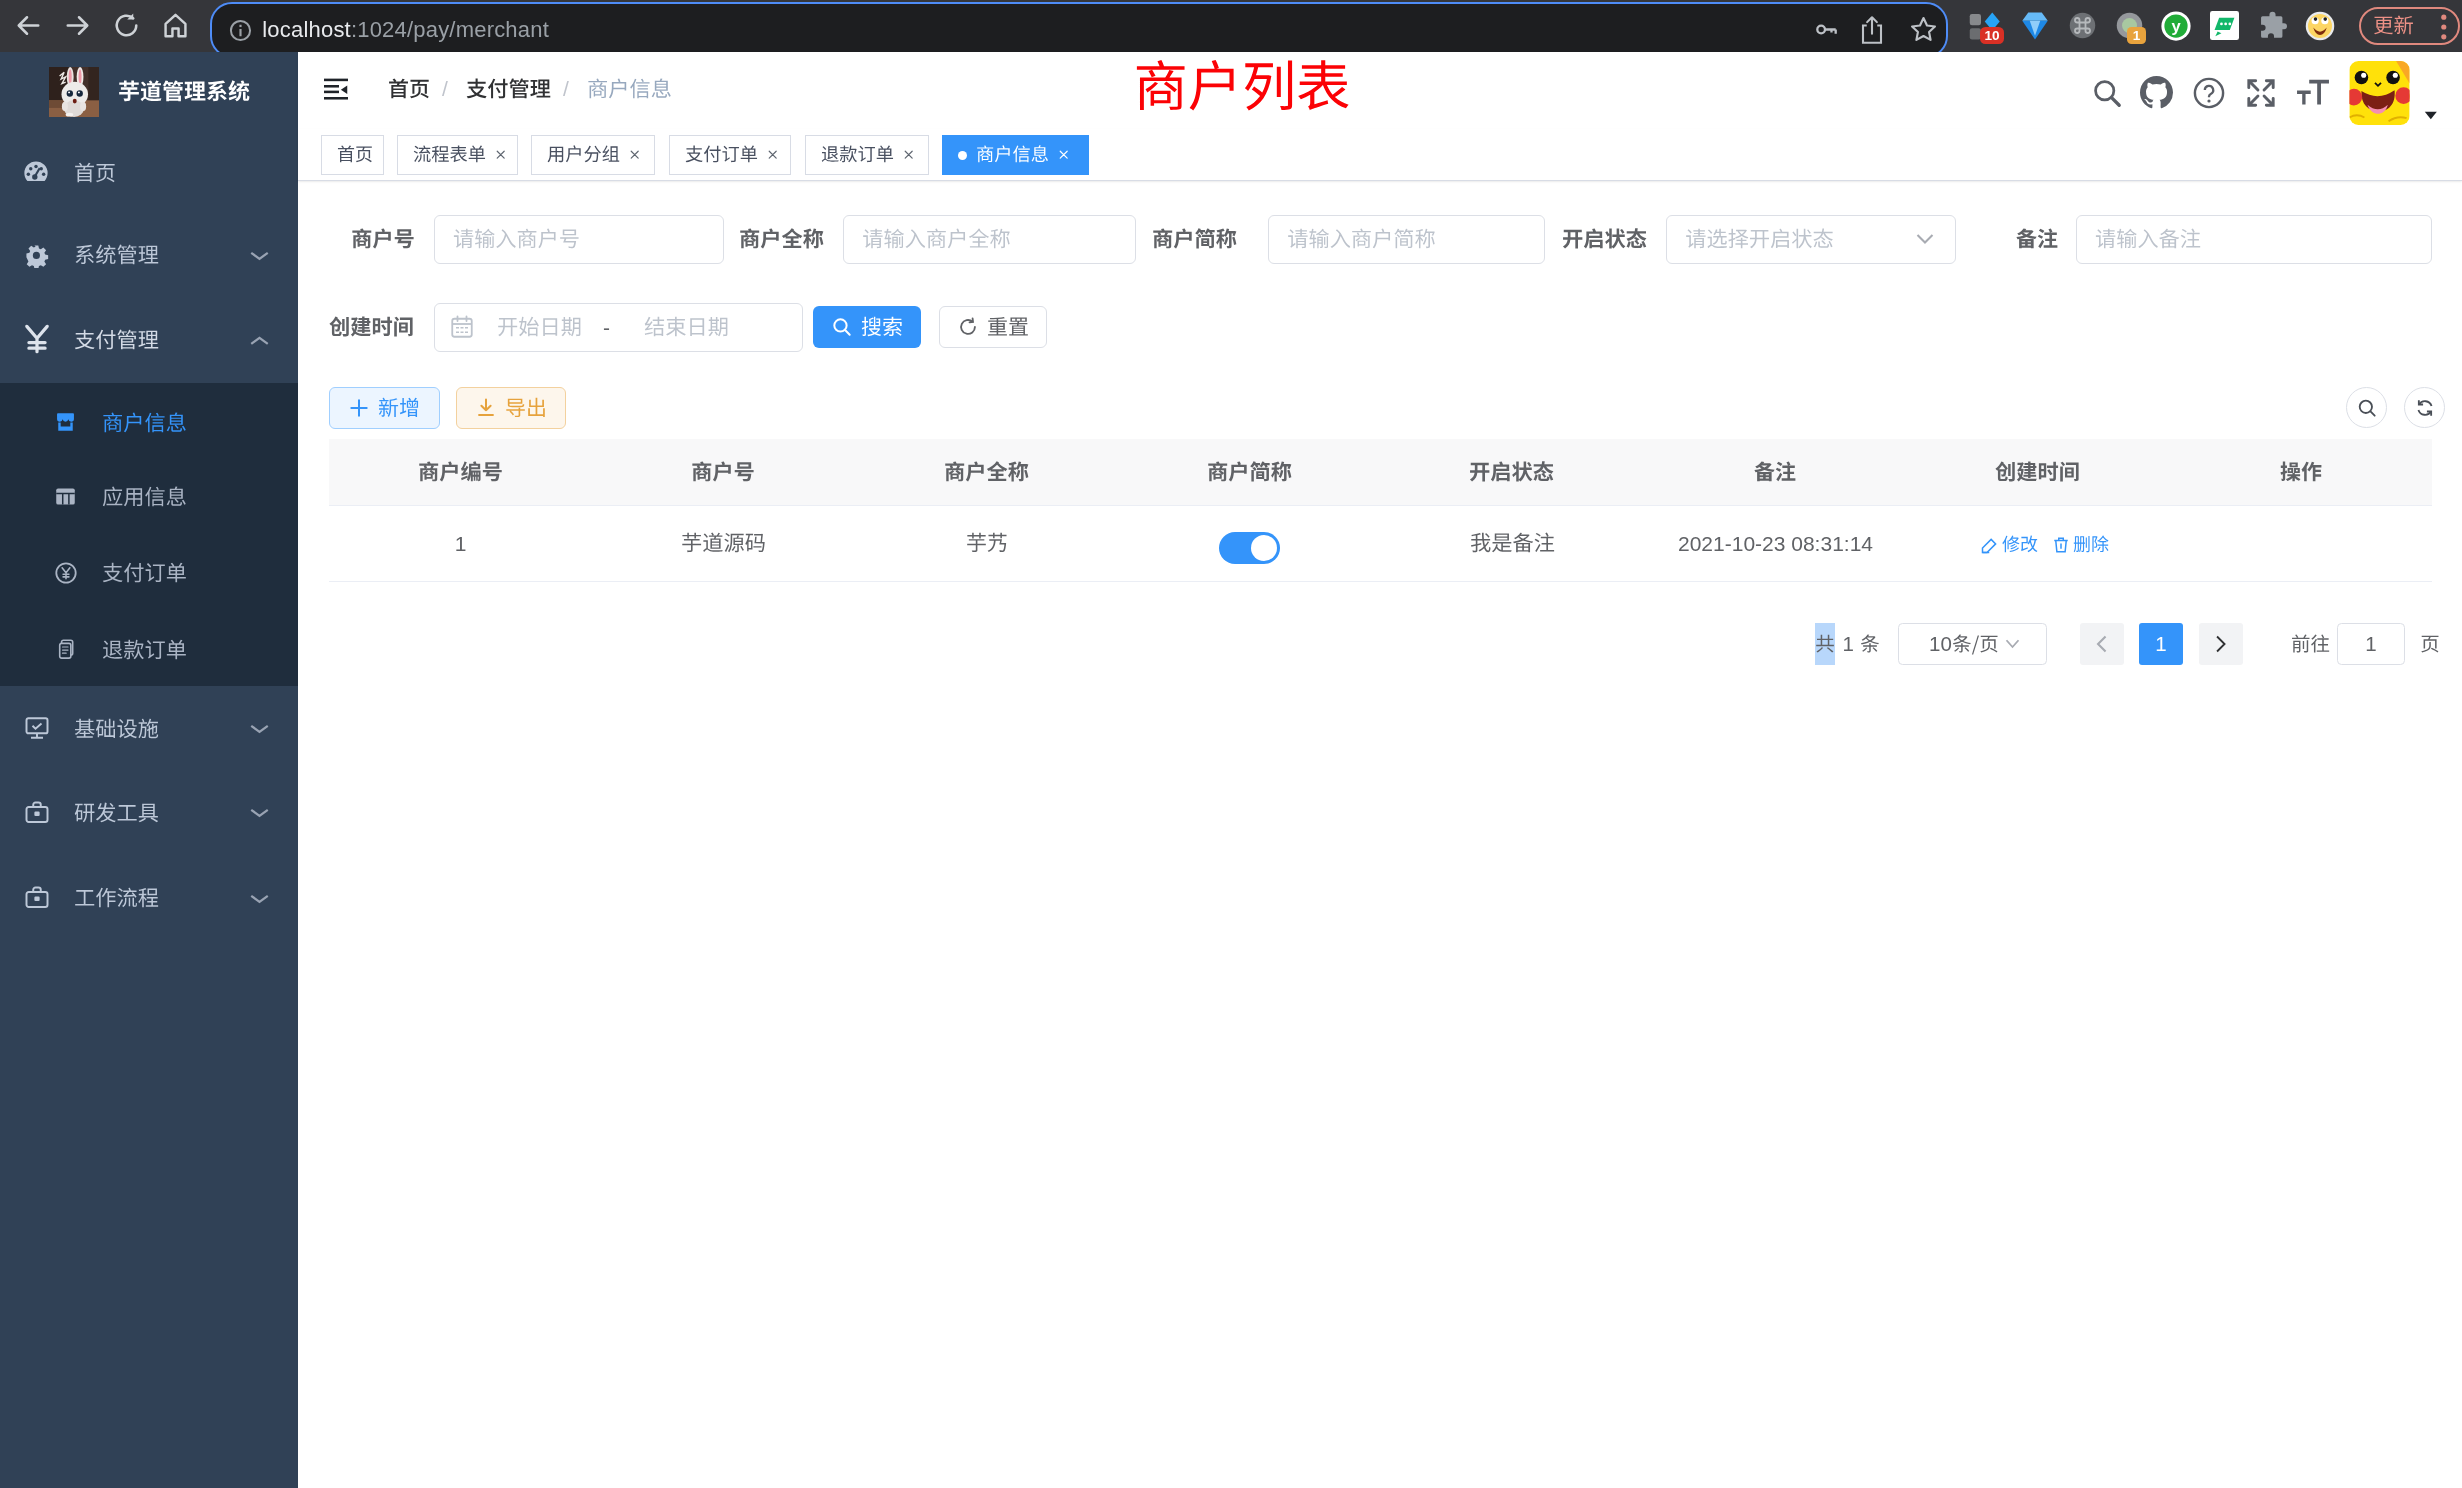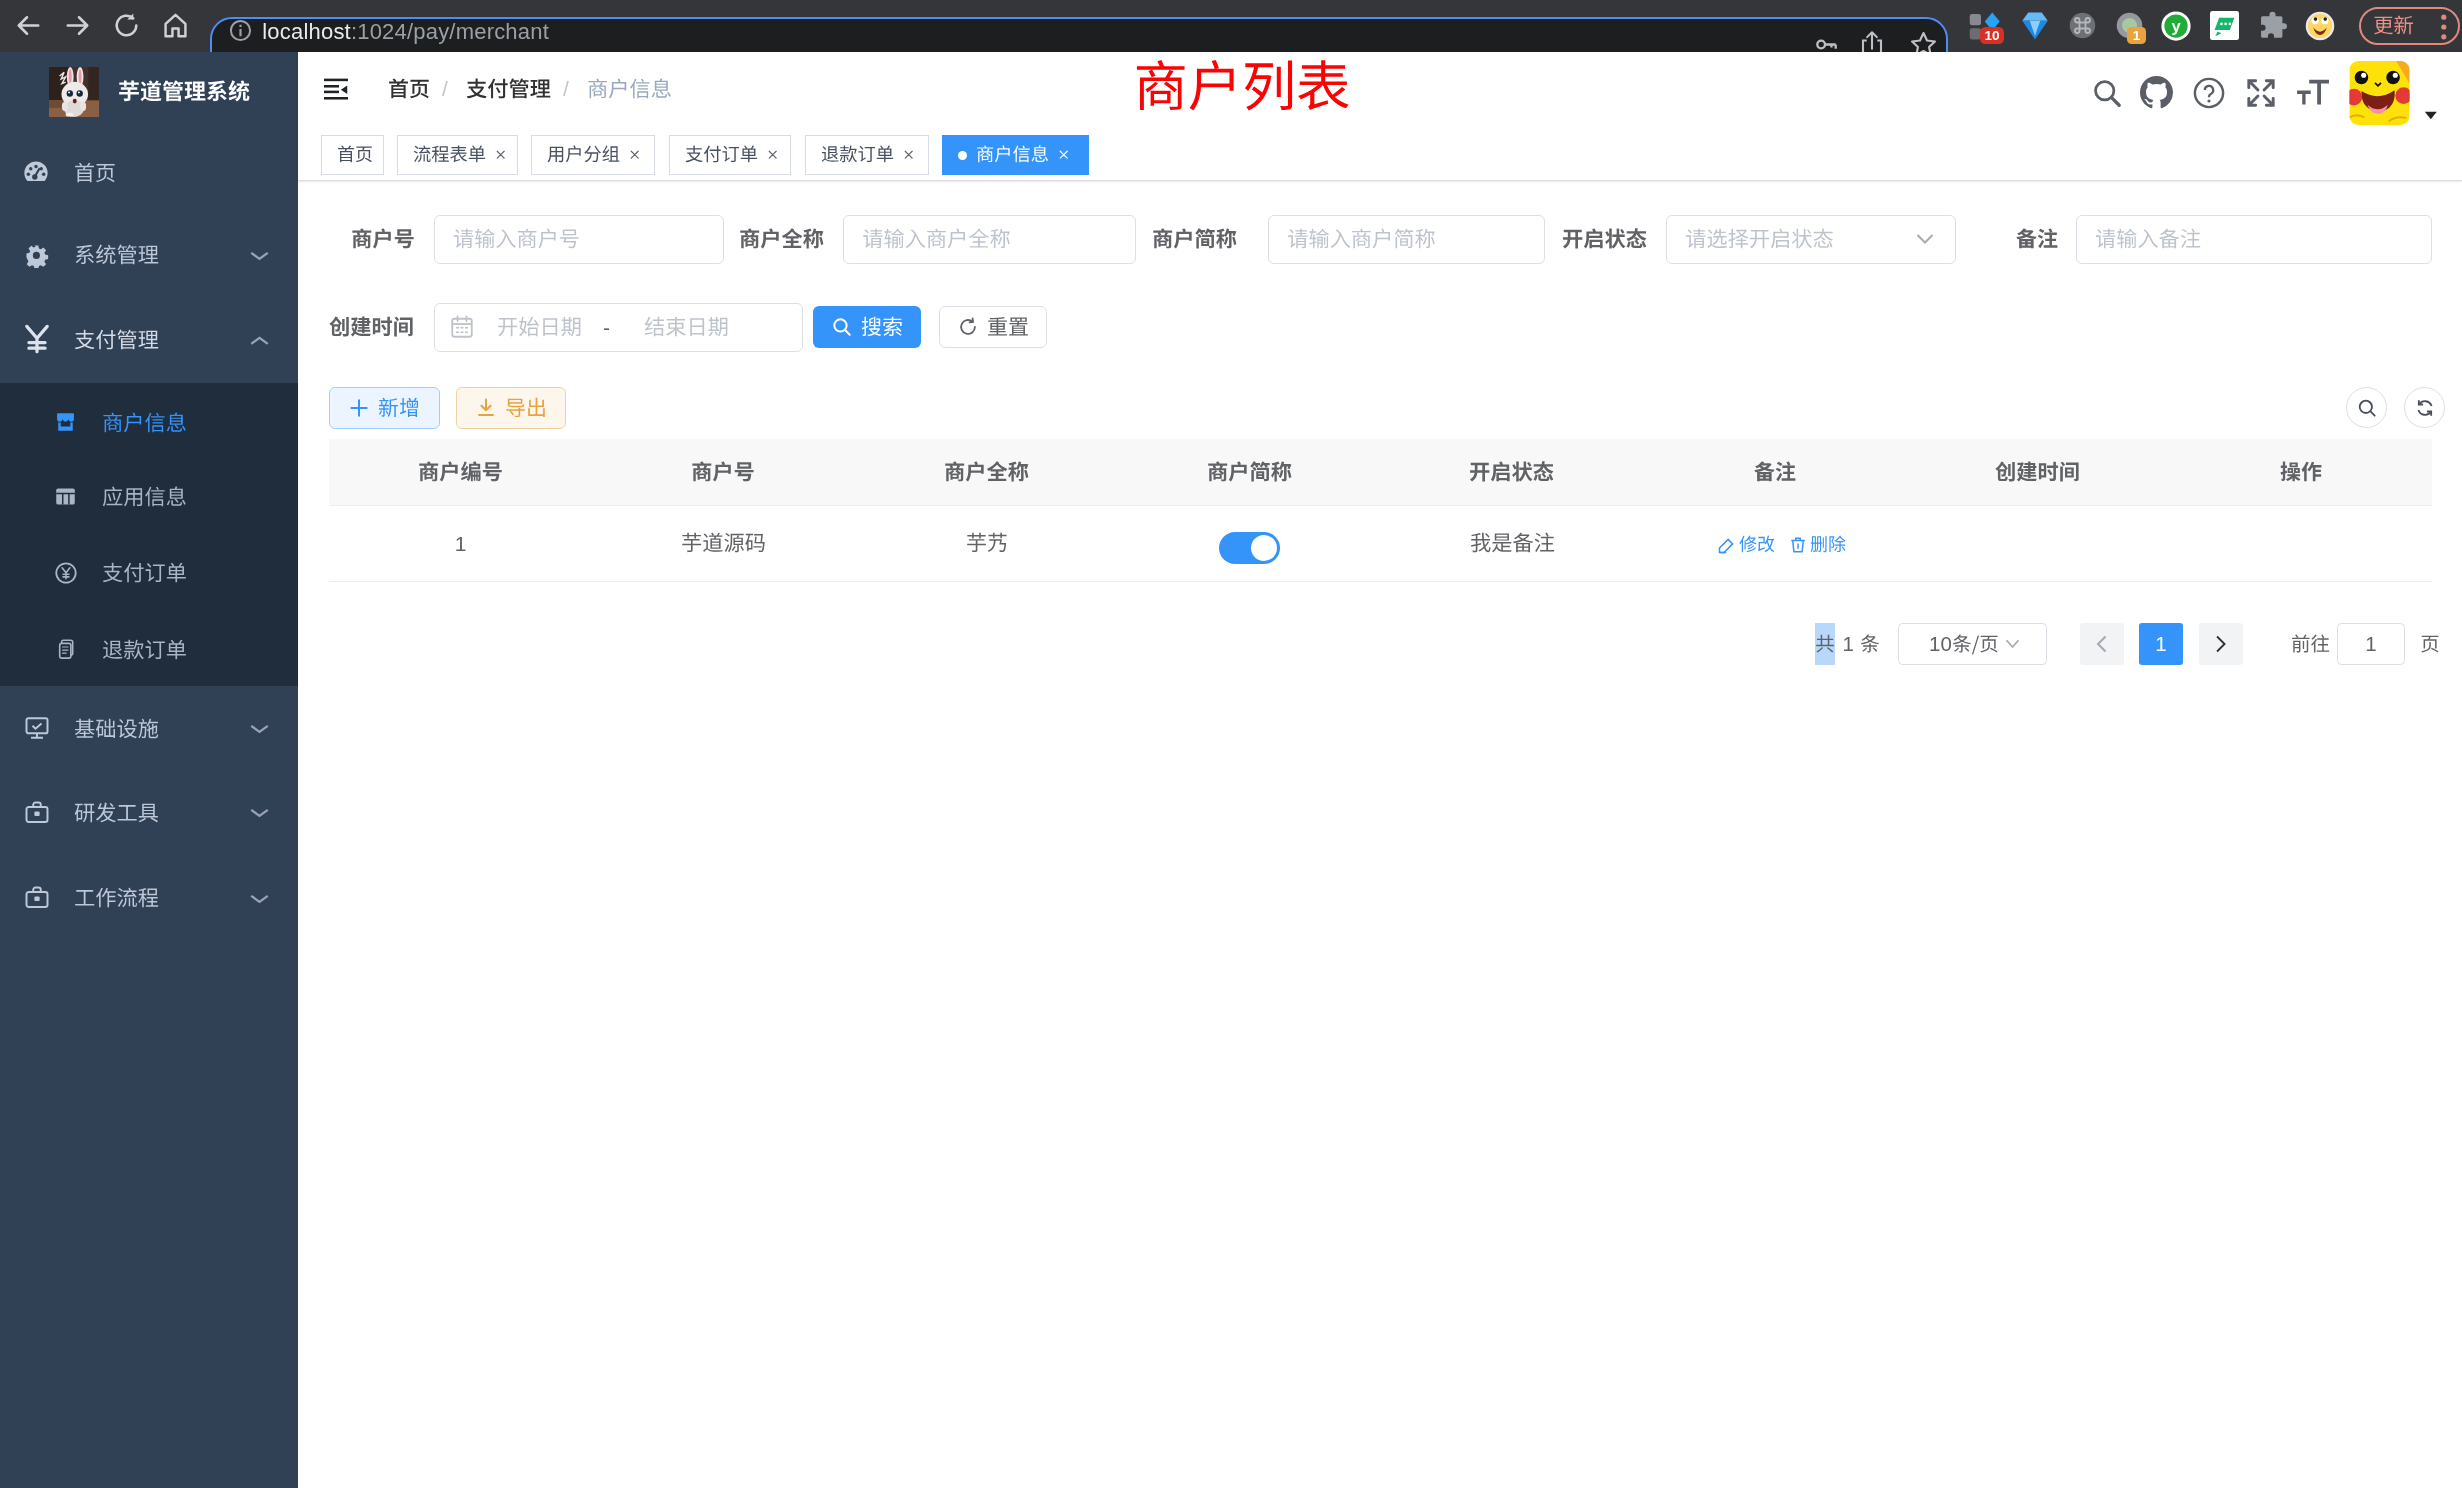--- a/index.html
+++ b/index.html
@@ -2,21 +2,21 @@
 <html style="font-size:12px"><head><meta charset="utf-8"><style>
 *{margin:0;padding:0;box-sizing:border-box}
 html,body{width:2462px;height:1489px;font-family:"Liberation Sans",sans-serif;background:#fff;overflow:hidden}
 body{position:relative}
 .abs{position:absolute}
 .hc{display:flex;align-items:center}
 .cc{display:flex;align-items:center;justify-content:center}
 svg{display:block;flex:none}
 
 #tb{left:0;top:0;width:2462px;height:52px;background:#35363a}
-#urlbar{left:210px;top:17px;width:1738px;height:56px;border-radius:22px;background:#1d1e20;border:2.3px solid #4e8cf7;display:flex;align-items:flex-start}
+#urlbar{left:210px;top:2px;width:1738px;height:56px;border-radius:22px;background:#1d1e20;border:2.3px solid #4e8cf7;display:flex;align-items:center}
 .urltxt{font-size:22px;color:#9aa0a6;letter-spacing:0.2px}
 .urltxt b{color:#e8eaed;font-weight:400}
 .badge{position:absolute;border-radius:5.3px;color:#fff;font-size:14.4px;font-weight:700;display:flex;align-items:center;justify-content:center}
 
 #sb{left:0;top:52px;width:298px;height:1437px;background:#304156}
 #sbsub{position:absolute;left:0;top:383px;width:298px;height:303px;background:#1f2d3d}
 
 #nav{left:298px;top:52px;width:2164px;height:77px;background:#fff;box-shadow:0 0.8px 3px rgba(0,21,41,.08)}
 
 #tags{left:298px;top:129px;width:2164px;height:52px;background:#fff;border-bottom:0.8px solid #d8dce5;box-shadow:0 0.8px 2.3px 0 rgba(0,0,0,.12)}
@@ -943,20 +943,21 @@
     <div class="td">
       <svg width="85" height="25" viewBox="0 0 112.0 33.0">
         <g fill="#606266" transform="translate(0,25.76) scale(0.02800,-0.02800)">
           <use href="#q99"></use>
           <use href="#q100" x="1000"></use>
           <use href="#q73" x="2000"></use>
           <use href="#q74" x="3000"></use>
         </g>
       </svg>
     </div>
+    <div class="td num">2021-10-23 08:31:14</div>
     <div class="td" style="justify-content:flex-start;padding-left:74px;position:relative;top:1.5px">
       <svg width="18" height="18" viewBox="0 0 24 24">
         <path d="M13.5 4.5l6 6L8 22H2v-6z" fill="none" stroke="#3494fa" stroke-width="2"></path>
         <path d="M2 22h9" stroke="#3494fa" stroke-width="2"></path>
       </svg>
       <span style="width:3px"></span>
       <svg width="36" height="21.5" viewBox="0 0 48.0 28.3">
         <g fill="#3494fa" transform="translate(0,22.08) scale(0.02400,-0.02400)">
           <use href="#q101"></use>
           <use href="#q102" x="1000"></use>

